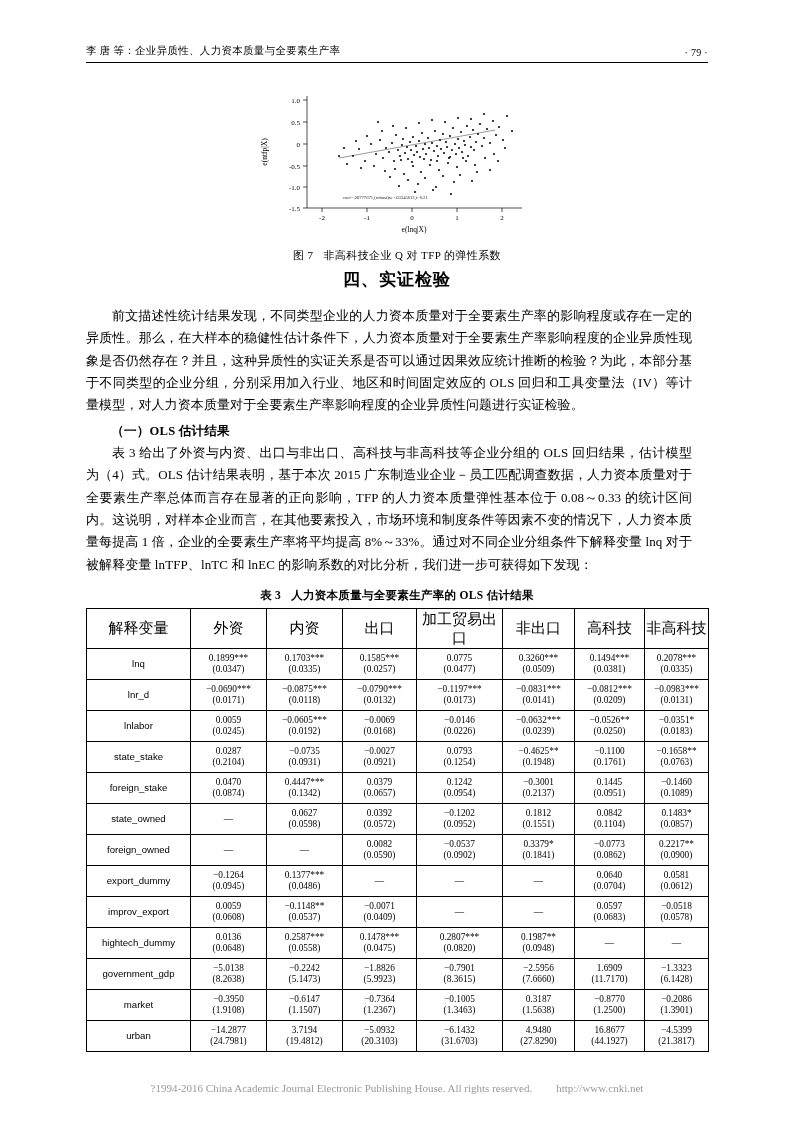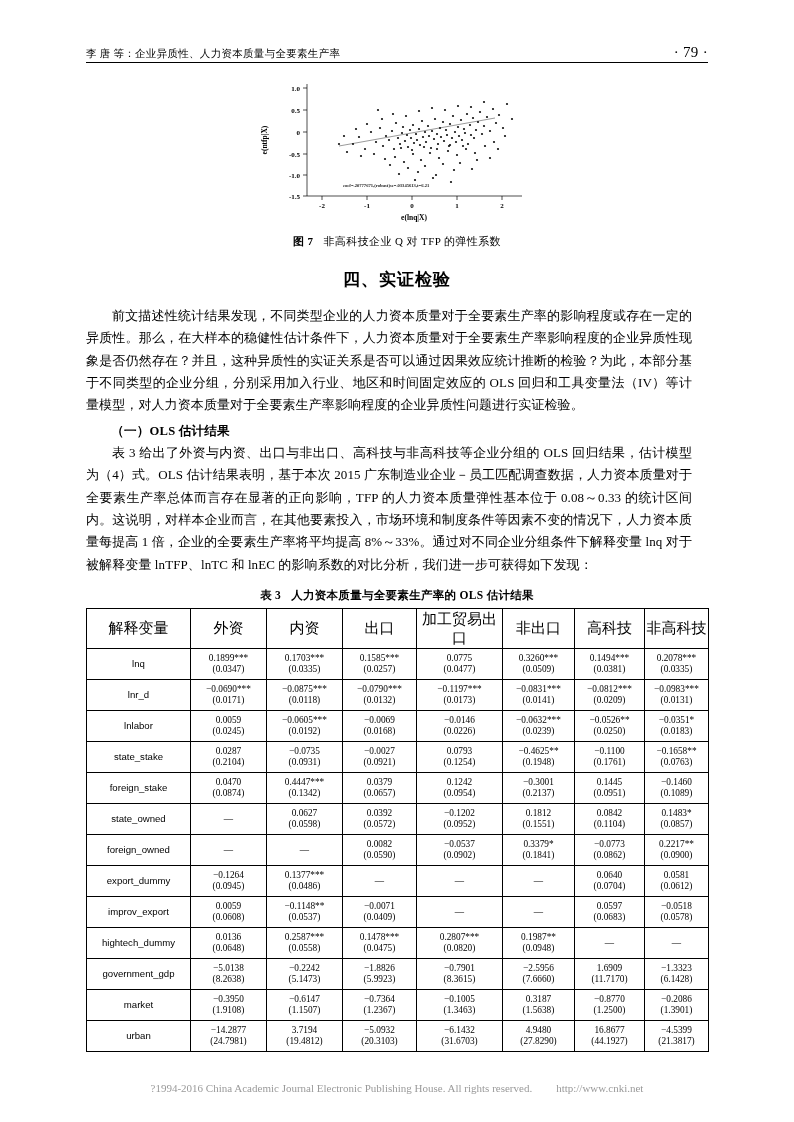--- a/index.html
+++ b/index.html
@@ -28,49 +28,48 @@
     left: 86px;
     top: 44px;
     width: 622px;
     font-size: 10.5px;
     display: flex;
     justify-content: space-between;
     align-items: flex-end;
     letter-spacing: 0.3px;
   }
   .runhead .rh-left { white-space: nowrap; }
-  .runhead .rh-right { font-size: 15px; }
+  .runhead .rh-right { font-size: 10px; }
   .rule {
     position: absolute;
     left: 86px;
     top: 62px;
     width: 622px;
     border-top: 1px solid #000;
   }
   
   .figure-wrap {
     position: absolute;
     left: 86px;
     top: 74px;
     width: 622px;
     text-align: center;
   }
   .fig-box {
     width: 300px;
-    margin: 0 auto;
+    margin: 12px auto;
     position: relative;
-    font-weight: bold;
   }
   .scatter-svg { display: block; }
   .fig-caption {
     margin-top: 10px;
     font-size: 11px;
     letter-spacing: 0.4px;
   }
-  .fig-caption .fig-label { margin-right: 10px; font-weight: bold; }
+  .fig-caption .fig-label { margin-right: 10px; }
   
   .content {
     position: absolute;
     left: 86px;
     top: 268px;
     width: 622px;
   }
   h2.section {
     text-align: center;
     font-size: 17px;

